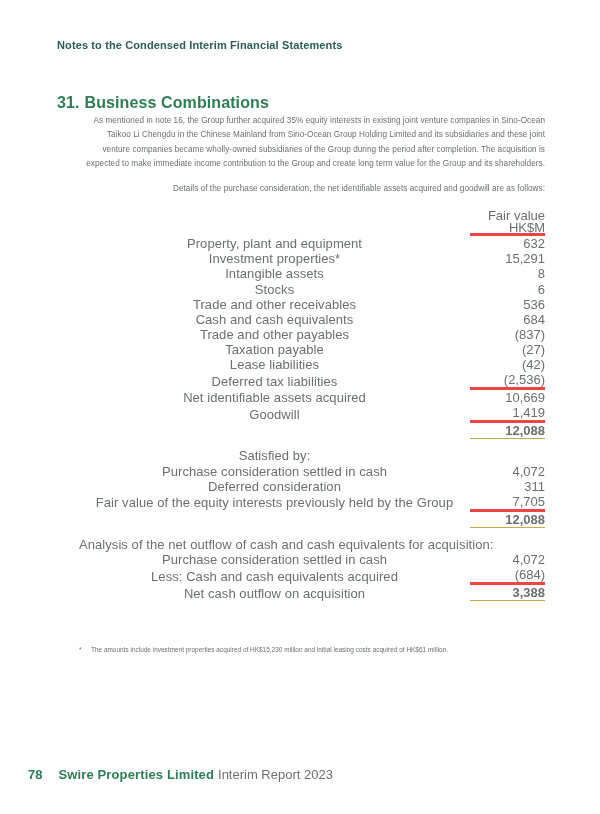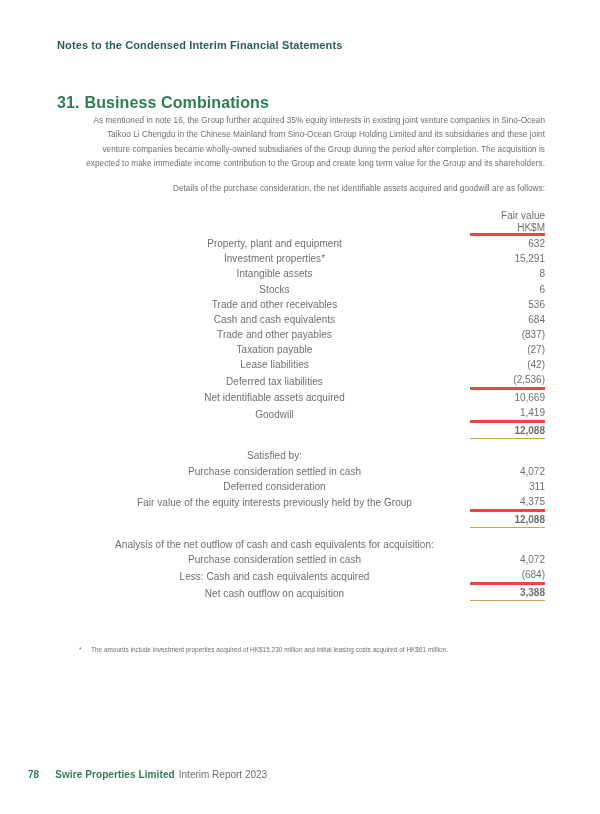--- a/index.html
+++ b/index.html
@@ -63,21 +63,21 @@
     line-height: 14.25px;
     color: #6d6e71;
     letter-spacing: 0.005em;
     text-align: right;
   }
 
   
   table.fintable {
     width: 466px;
     border-collapse: collapse;
-    font-size: 10px;
+    font-size: 13px;
     color: #6d6e71;
     table-layout: fixed;
   }
   table.fintable col.c-label { width: 391px; }
   table.fintable col.c-val   { width: 75px; }
 
   table.fintable td, table.fintable th {
     padding: 0;
     vertical-align: bottom;
     font-weight: normal;
@@ -135,21 +135,21 @@
     display: inline-block;
     width: 448px;
     vertical-align: top;
   }
 
   
   .page-footer {
     position: absolute;
     left: 28px;
     top: 770px;
-    font-size: 10px;
+    font-size: 13px;
     white-space: nowrap;
     line-height: 10px;
   }
   .page-footer .pagenum {
     color: #2f7d54;
     font-weight: bold;
     margin-right: 16px;
   }
   .page-footer .company {
     color: #2f7d54;
@@ -256,21 +256,21 @@
         <tr>
           <td class="lbl">Purchase consideration settled in cash</td>
           <td class="val">4,072</td>
         </tr>
         <tr>
           <td class="lbl">Deferred consideration</td>
           <td class="val">311</td>
         </tr>
         <tr>
           <td class="lbl">Fair value of the equity interests previously held by the Group</td>
-          <td class="val">4,375</td>
+          <td class="val">7,705</td>
         </tr>
         <tr>
           <td class="lbl"></td>
           <td class="val rt rb">12,088</td>
         </tr>
 
         <tr class="spacer">
             <td colspan="2"></td>
           </tr>
 

